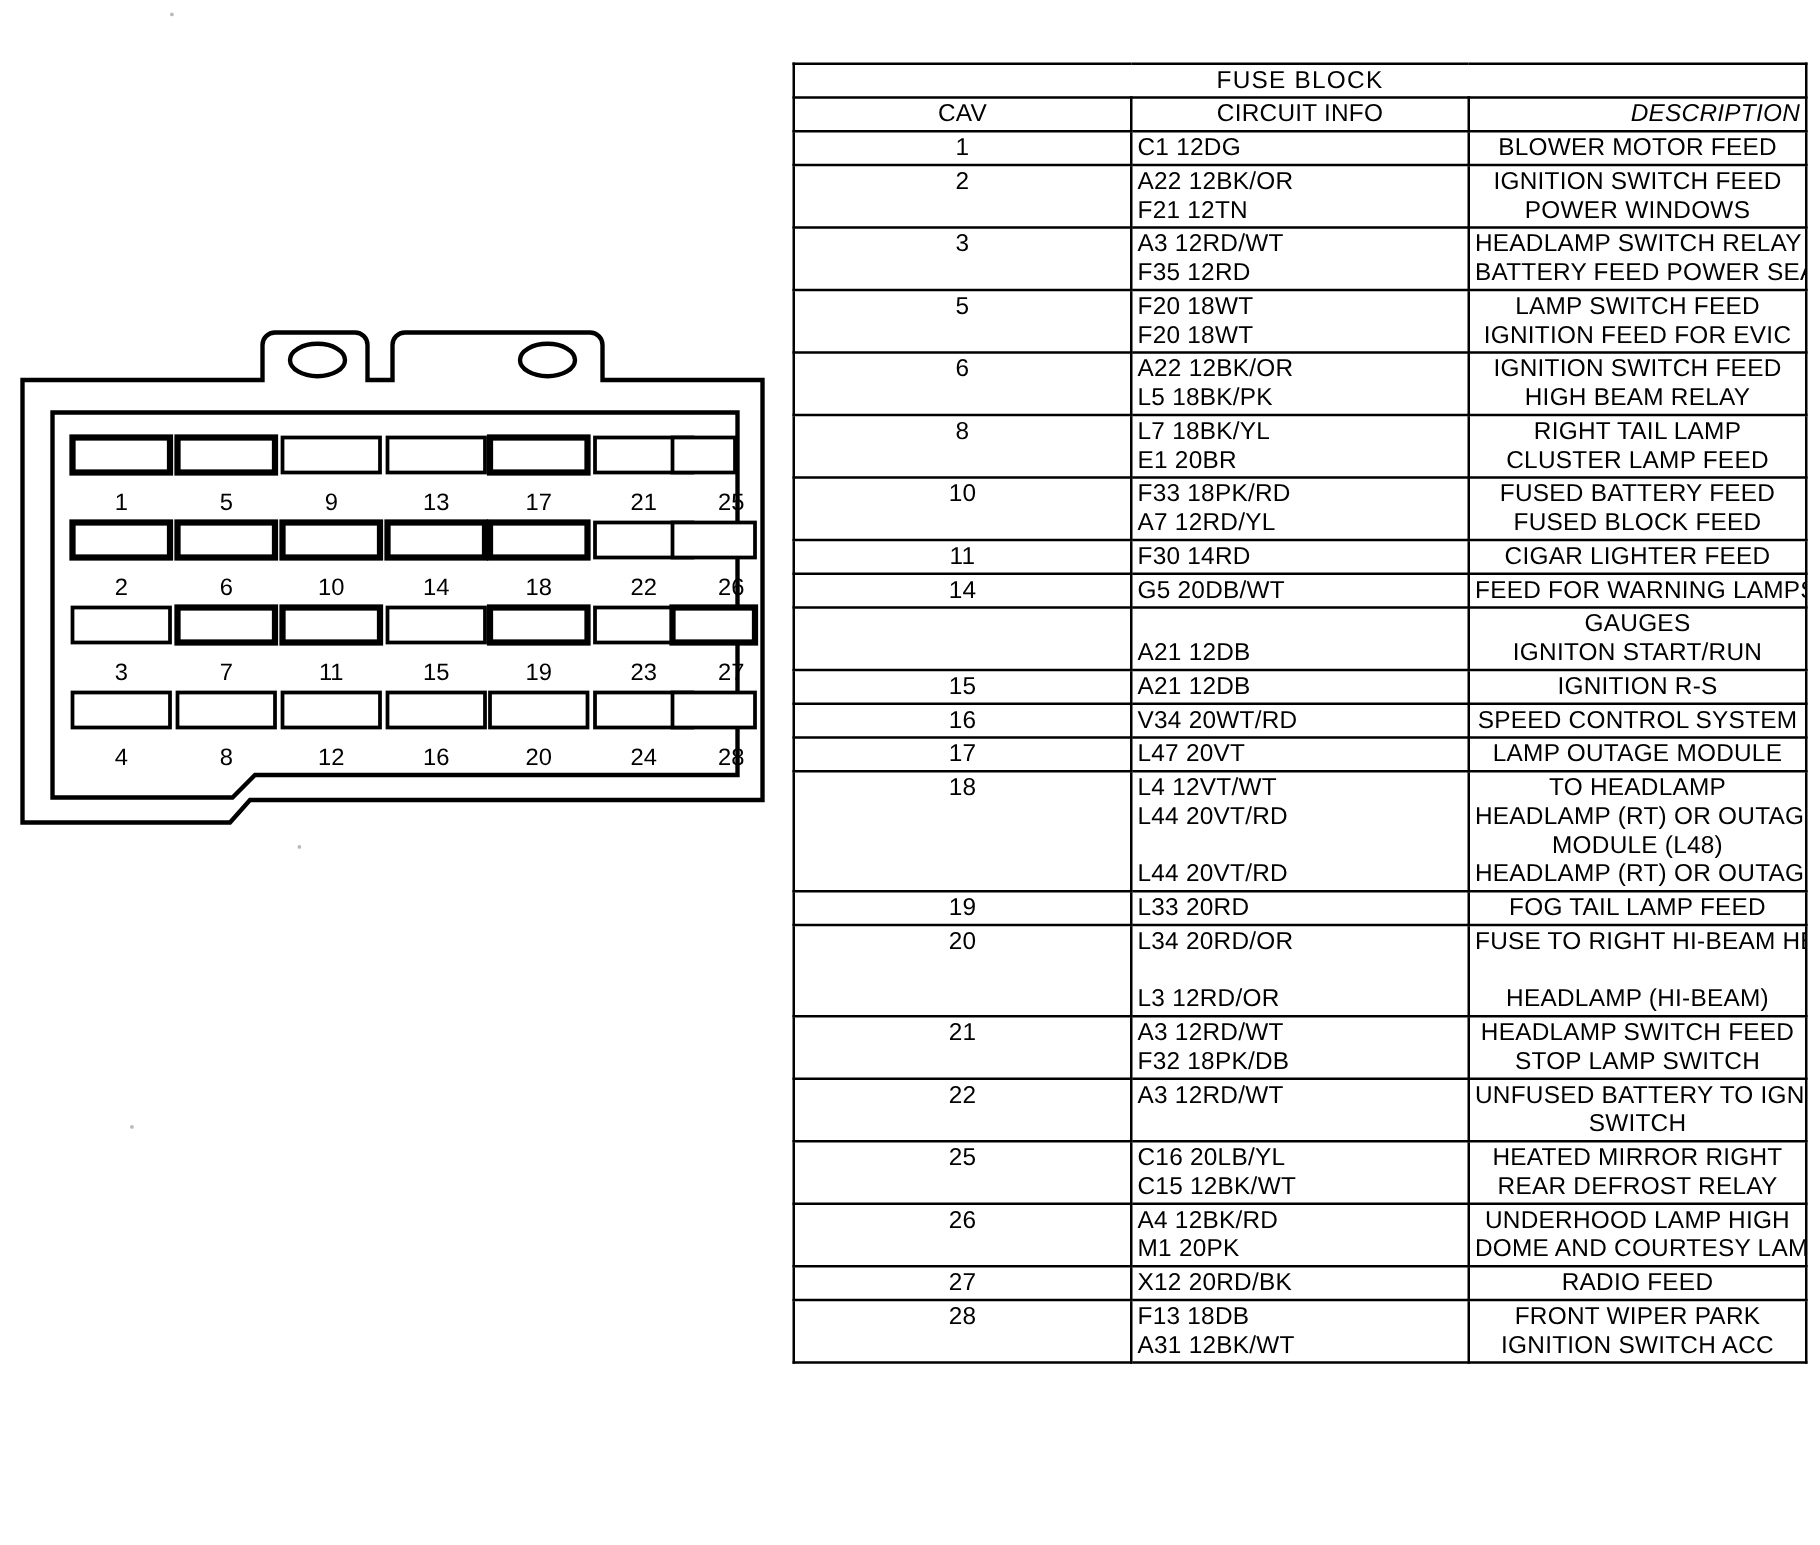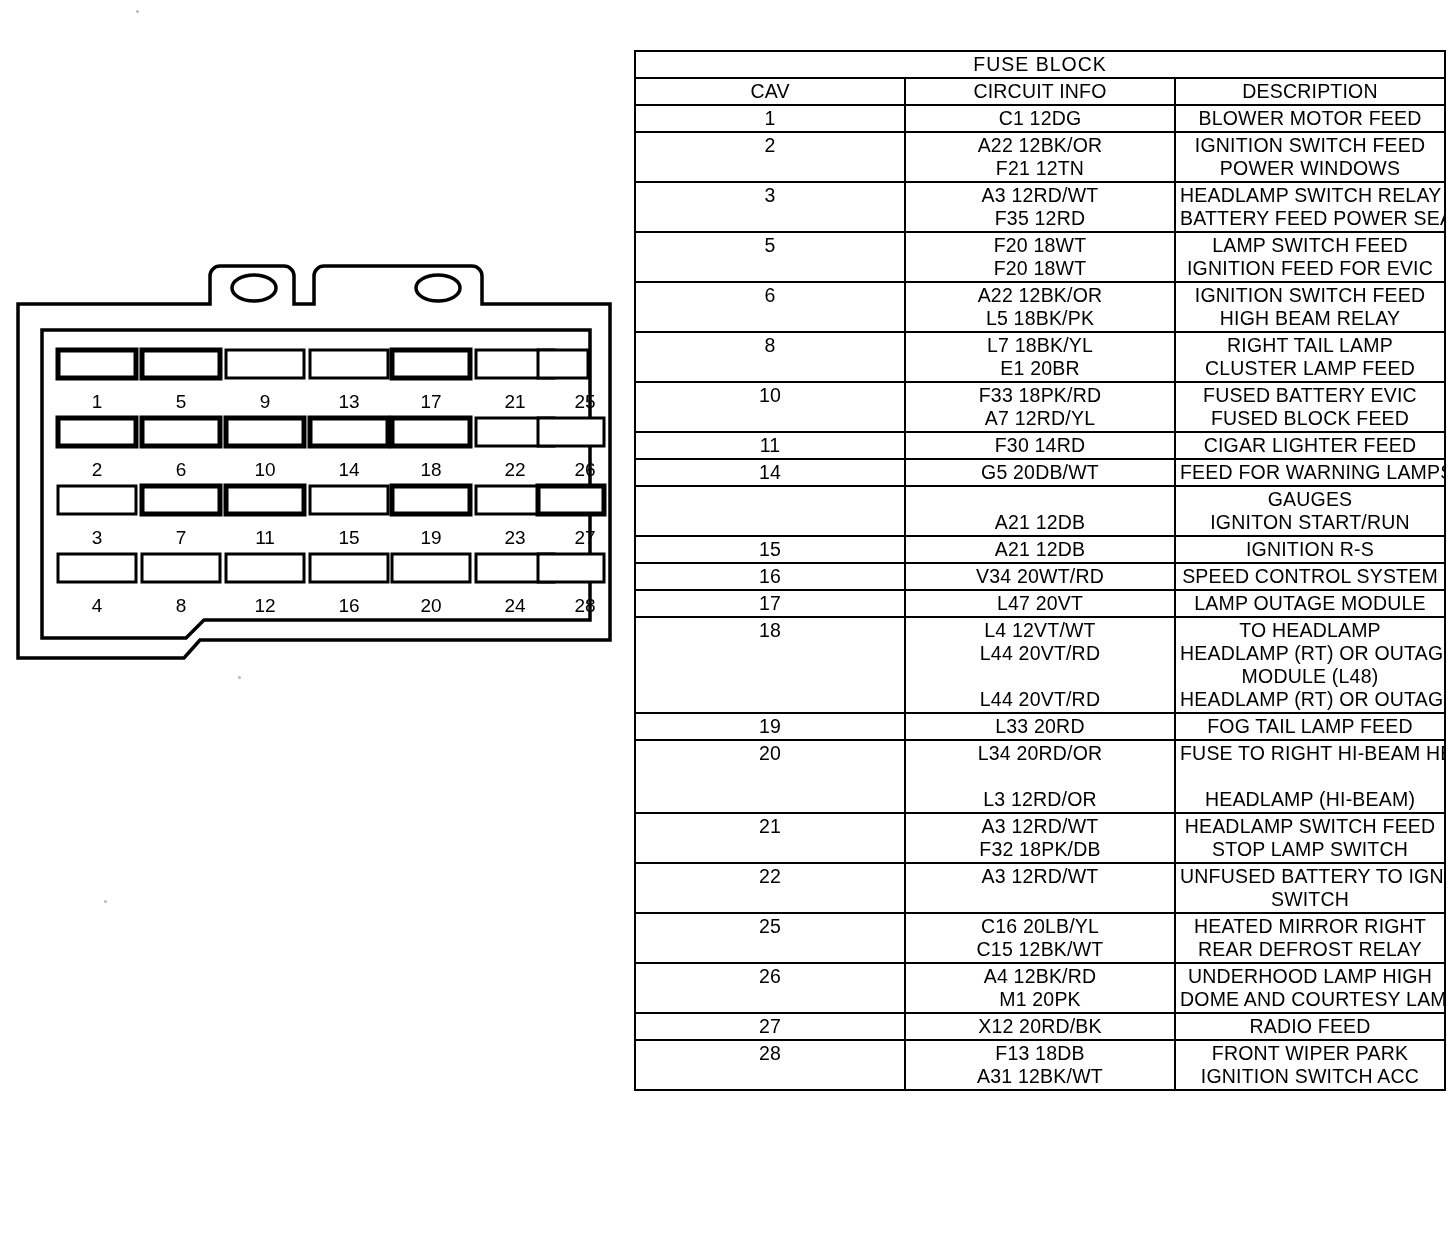--- a/index.html
+++ b/index.html
@@ -51,28 +51,28 @@
     border: 2px solid #000;
     padding: 1px 4px;
     font-weight: normal;
     vertical-align: top;
     height: 23px;
     line-height: 23px;
     white-space: nowrap;
     overflow: hidden;
   }
   .col-cav   { width: 92px;  text-align: center; }
-  .col-info  { width: 214px; text-align: center; }
+  .col-info  { width: 214px; text-align: left; }
   .col-desc  { width: 496px; text-align: center; padding-left: 10px; }
   .title-row td {
     text-align: center;
     letter-spacing: 1px;
   }
   .hdr td { text-align: center; margin-top: 48px; }
-  .hdr .col-desc { text-align: center; }
+  .hdr .col-desc { text-align: right; font-style: italic; }
 
   
   .stack { display:block; height:23px; line-height:23px; }
 
   
   .speck {
     position: absolute;
     width: 3px; height: 3px;
     background: #b9b9b9;
     border-radius: 50%;
@@ -245,21 +245,21 @@
             <span class="stack">CLUSTER LAMP FEED</span>
           </td>
         </tr>
         <tr>
           <td class="col-cav">10</td>
           <td class="col-info">
             <span class="stack">F33 18PK/RD</span>
             <span class="stack">A7 12RD/YL</span>
           </td>
           <td class="col-desc">
-            <span class="stack">FUSED BATTERY EVIC</span>
+            <span class="stack">FUSED BATTERY FEED</span>
             <span class="stack">FUSED BLOCK FEED</span>
           </td>
         </tr>
         <tr>
           <td class="col-cav">11</td>
           <td class="col-info">
             <span class="stack">F30 14RD</span>
           </td>
           <td class="col-desc">
             <span class="stack">CIGAR LIGHTER FEED</span>

